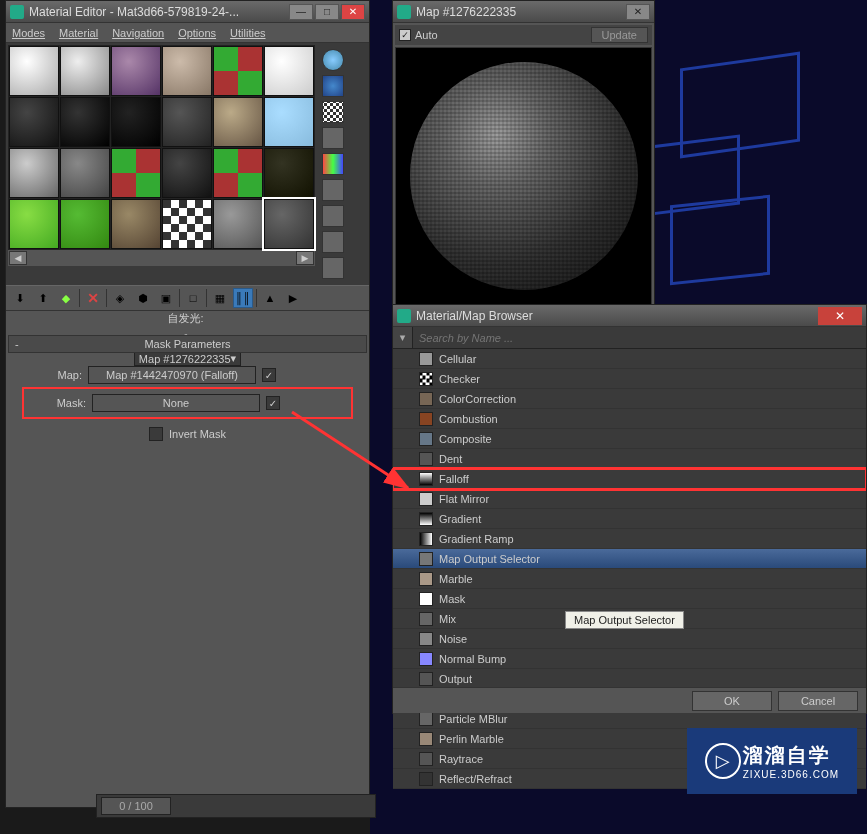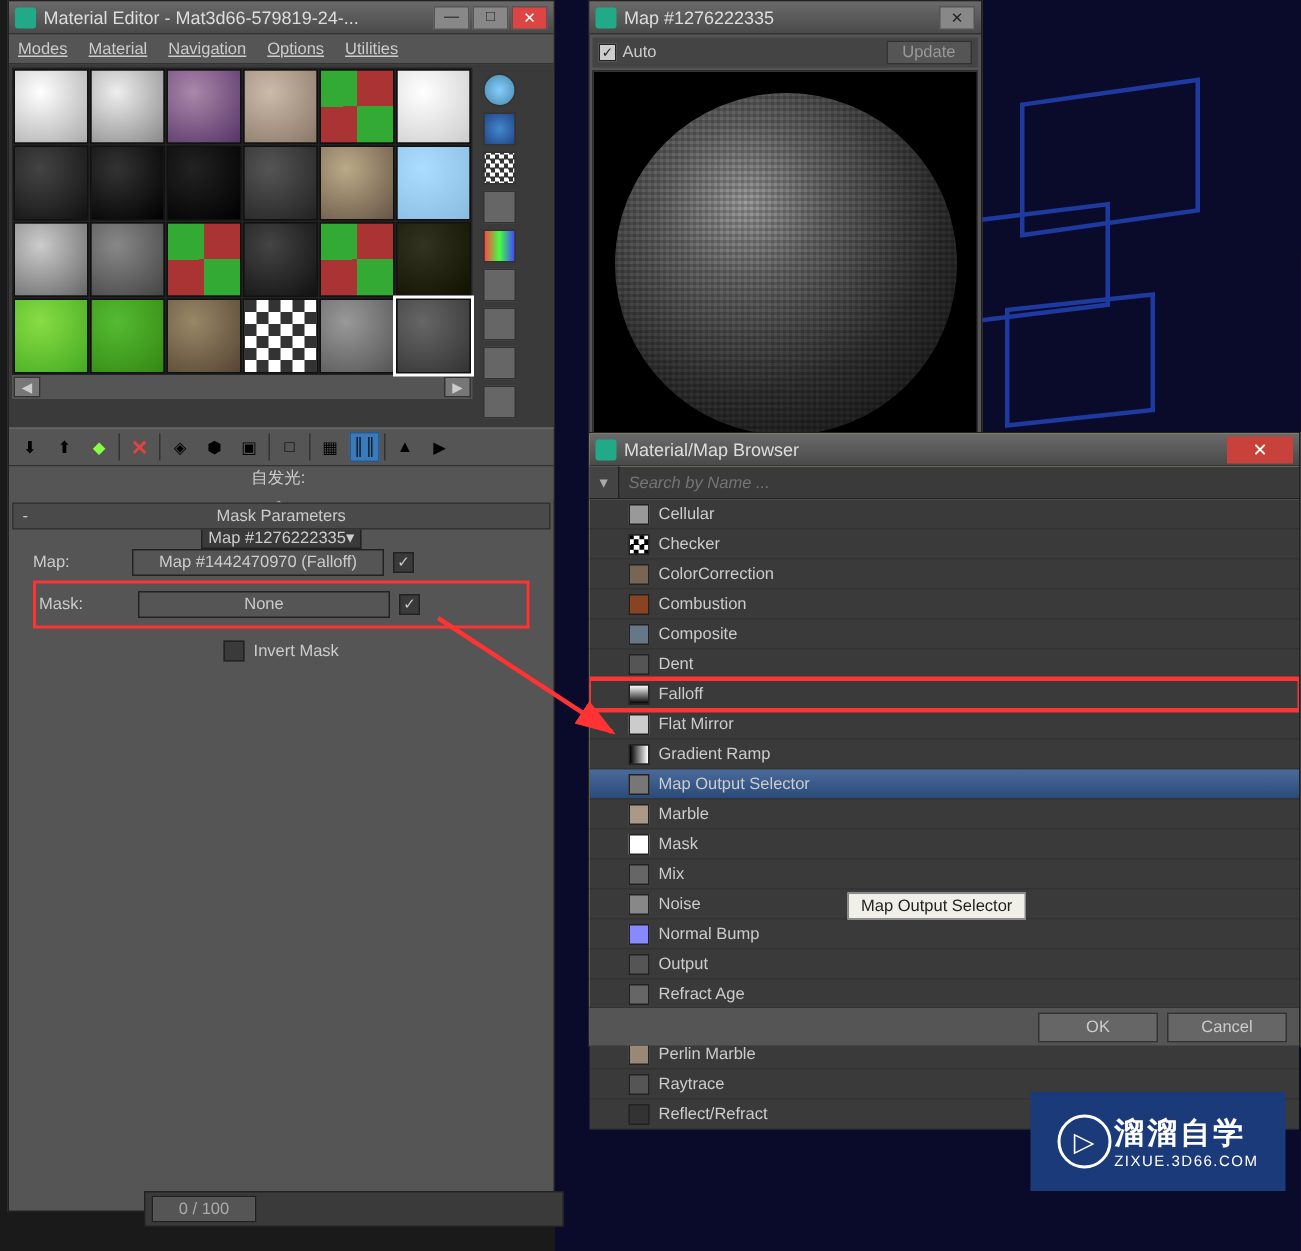--- a/index.html
+++ b/index.html
@@ -40,38 +40,38 @@
 .name-row { height: 22px; background: #555; display: flex; align-items: center; padding: 0 6px; gap: 6px; color: #ccc; flex-direction: column; }
 .name-label { width: 40px; }
 .name-dd { flex: 1; height: 18px; background: #3a3a3a; border: 1px solid #222; color: #ccc; padding: 0 4px; display: flex; align-items: center; justify-content: space-between; }
 .name-type { width: 50px; text-align: right; padding-right: 6px; }
 
 .rollout { background: #555; margin: 2px; }
 .rollout-hdr { height: 18px; background: #4a4a4a; color: #ccc; display: flex; align-items: center; justify-content: center; border: 1px solid #333; position: relative; }
 .rollout-hdr .minus { position: absolute; left: 6px; }
 .rollout-body { padding: 10px 14px; color: #ccc; }
 .param-row { display: flex; align-items: center; height: 24px; gap: 6px; }
-.param-label { width: 60px; }
+.param-label { width: 60px; text-align: right; }
 .param-btn { height: 18px; background: #555; border: 1px solid #222; color: #ccc; display: flex; align-items: center; justify-content: center; flex: 1; max-width: 168px; }
 .param-chk { width: 14px; height: 14px; background: #3a3a3a; border: 1px solid #222; display: flex; align-items: center; justify-content: center; color: #ccc; font-size: 10px; }
 .highlight-red { border: 2px solid #f33; padding: 2px; }
 .invert-row { display: flex; align-items: center; justify-content: center; gap: 6px; margin-top: 8px; }
 
 
 .map-preview { position: absolute; top: 0; left: 392px; width: 263px; background: #555; border: 1px solid #222; }
 .map-body { padding: 2px; }
 .auto-row { height: 20px; background: #444; display: flex; align-items: center; padding: 0 4px; gap: 4px; color: #ccc; }
 .auto-chk { width: 12px; height: 12px; background: #ccc; border: 1px solid #222; display: flex; align-items: center; justify-content: center; color: #222; font-size: 9px; }
 .update-btn { background: #555; border: 1px solid #333; padding: 1px 10px; color: #999; margin-left: auto; }
 .preview-canvas { height: 258px; background: #000; margin-top: 2px; display: flex; align-items: center; justify-content: center; border: 1px solid #333; }
 .preview-sphere { width: 228px; height: 228px; border-radius: 50%; background: radial-gradient(circle at 38% 32%, #9a9a9a 0%, #6a6a6a 25%, #3a3a3a 60%, #1a1a1a 100%); filter: contrast(1.1); position: relative; overflow: hidden;}
 .preview-sphere::after { content:""; position:absolute; inset:0; background: repeating-linear-gradient(0deg, rgba(0,0,0,0.15) 0 2px, transparent 2px 4px), repeating-linear-gradient(90deg, rgba(0,0,0,0.1) 0 2px, transparent 2px 4px); border-radius:50%; }
 
 
-.browser { position: absolute; top: 288px; left: 392px; right: 0; height: 410px; background: #fef9c3; border: 1px solid #222; }
+.browser { position: absolute; top: 304px; left: 392px; right: 0; height: 410px; background: #0c4a6e; border: 1px solid #222; }
 .browser .titlebar { background: linear-gradient(#6a6a6a,#4a4a4a); }
 .browser-close { width: 44px; height: 18px; background: #c8423b; color: #fff; display: flex; align-items: center; justify-content: center; font-size: 12px; }
 .search-row { height: 22px; background: #3a3a3a; display: flex; align-items: center; color: #aaa; border-bottom: 1px solid #222; }
 .search-arrow { width: 20px; text-align: center; background: #444; height: 100%; display:flex; align-items:center; justify-content:center; border-right: 1px solid #222;}
 .search-input { flex: 1; background: #3a3a3a; border: none; color: #aaa; padding: 0 6px; font-style: italic; outline: none; }
 .browser-list { overflow-y: auto; background: #3a3a3a; }
 .list-item { height: 20px; display: flex; align-items: center; padding-left: 26px; gap: 6px; color: #ccc; border-bottom: 1px solid #333; cursor: pointer; }
 .list-item.selected { background: linear-gradient(#4a6a9a, #2a4a7a); }
 .list-icon { width: 14px; height: 14px; background: #888; border: 1px solid #222; flex-shrink: 0; }
 .list-item.highlight-falloff { outline: 3px solid #f33; outline-offset: -1px; position: relative; z-index: 2; }
@@ -290,20 +290,24 @@
       </div>
       <div class="list-item highlight-falloff">
         <div class="list-icon" style="background: linear-gradient(rgb(255, 255, 255), rgb(0, 0, 0));"></div>
         <span>Falloff</span>
       </div>
       <div class="list-item">
         <div class="list-icon" style="background: rgb(204, 204, 204);"></div>
         <span>Flat Mirror</span>
       </div>
       <div class="list-item">
+        <div class="list-icon" style="background: linear-gradient(rgb(0, 0, 0), rgb(255, 255, 255));"></div>
+        <span>Gradient</span>
+      </div>
+      <div class="list-item">
         <div class="list-icon" style="background: linear-gradient(90deg, rgb(0, 0, 0), rgb(255, 255, 255));"></div>
         <span>Gradient Ramp</span>
       </div>
       <div class="list-item selected">
         <div class="list-icon" style="background: rgb(119, 119, 119);"></div>
         <span>Map Output Selector</span>
       </div>
       <div class="list-item">
         <div class="list-icon" style="background: rgb(170, 153, 136);"></div>
         <span>Marble</span>

